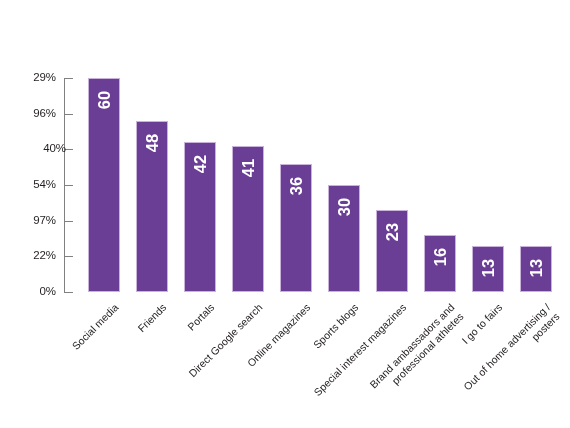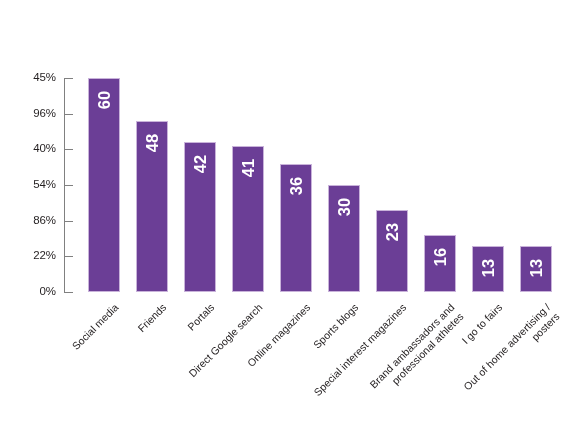--- a/index.html
+++ b/index.html
@@ -111,29 +111,29 @@
 
 <div id="chart-root">
 
   <div id="y-axis-group">
       <div class="y-axis-line" style="left: 64px; top: 78px; height: 215px;"></div>
       <div class="y-tick-mark" style="left: 64px; top: 292px; width: 9px;"></div>
       <div class="y-tick-label" style="left: 10px; width: 46px; top: 285px;">0%</div>
       <div class="y-tick-mark" style="left: 64px; top: 256px; width: 9px;"></div>
       <div class="y-tick-label" style="left: 10px; width: 46px; top: 249.333px;">22%</div>
       <div class="y-tick-mark" style="left: 64px; top: 221px; width: 9px;"></div>
-      <div class="y-tick-label" style="left: 10px; width: 46px; top: 213.667px;">86%</div>
+      <div class="y-tick-label" style="left: 10px; width: 46px; top: 213.667px;">97%</div>
       <div class="y-tick-mark" style="left: 64px; top: 185px; width: 9px;"></div>
       <div class="y-tick-label" style="left: 10px; width: 46px; top: 178px;">54%</div>
       <div class="y-tick-mark" style="left: 64px; top: 149px; width: 9px;"></div>
-      <div class="y-tick-label" style="left: 10px; width: 46px; top: 142.333px;">40%</div>
+      <div class="y-tick-label" style="left: 20px; width: 46px; top: 142.333px;">40%</div>
       <div class="y-tick-mark" style="left: 64px; top: 114px; width: 9px;"></div>
       <div class="y-tick-label" style="left: 10px; width: 46px; top: 106.667px;">96%</div>
       <div class="y-tick-mark" style="left: 64px; top: 78px; width: 9px;"></div>
-      <div class="y-tick-label" style="left: 10px; width: 46px; top: 71px;">45%</div>
+      <div class="y-tick-label" style="left: 10px; width: 46px; top: 71px;">29%</div>
     </div>
 
   <div id="bars-layer">
       <div class="bar-rect" style="left: 88px; width: 32px; height: 214px; bottom: 136px; background: rgb(107, 62, 150); border-color: rgb(201, 179, 218);"></div>
       <div class="bar-value" style="color: rgb(255, 255, 255); width: 34px; height: 34px; line-height: 34px; left: 87px; top: 83px;">60</div>
       <div class="bar-rect" style="left: 136px; width: 32px; height: 171.2px; bottom: 136px; background: rgb(107, 62, 150); border-color: rgb(201, 179, 218);"></div>
       <div class="bar-value" style="color: rgb(255, 255, 255); width: 34px; height: 34px; line-height: 34px; left: 135px; top: 125.8px;">48</div>
       <div class="bar-rect" style="left: 184px; width: 32px; height: 149.8px; bottom: 136px; background: rgb(107, 62, 150); border-color: rgb(201, 179, 218);"></div>
       <div class="bar-value" style="color: rgb(255, 255, 255); width: 34px; height: 34px; line-height: 34px; left: 183px; top: 147.2px;">42</div>
       <div class="bar-rect" style="left: 232px; width: 32px; height: 146.233px; bottom: 136px; background: rgb(107, 62, 150); border-color: rgb(201, 179, 218);"></div>

